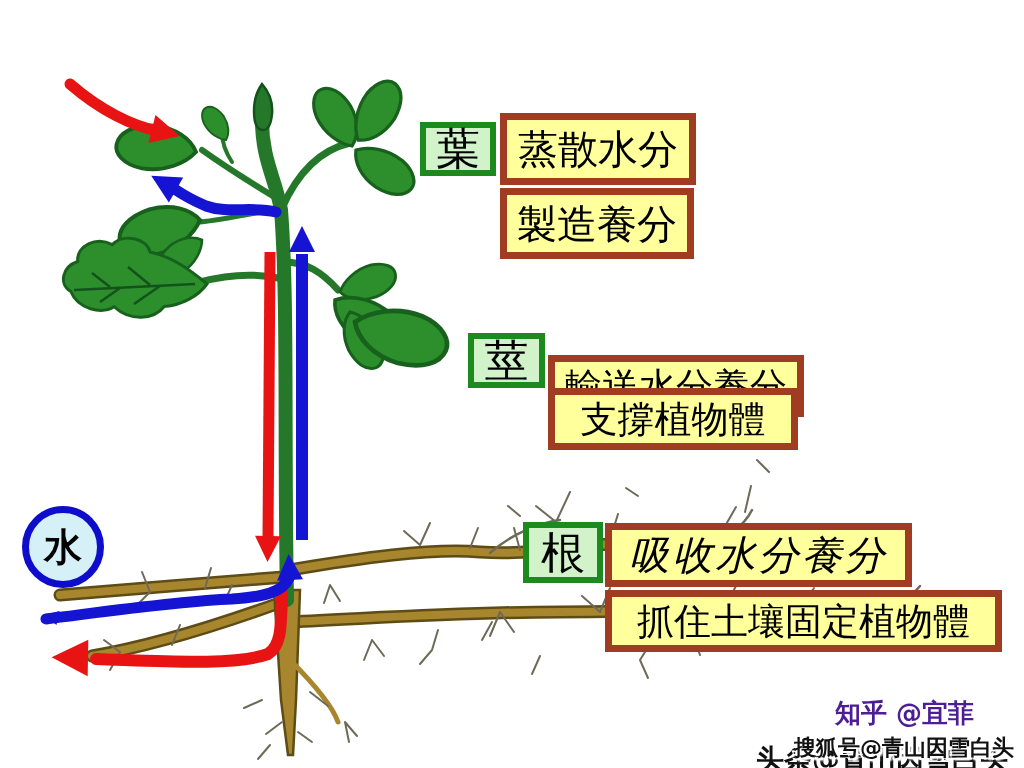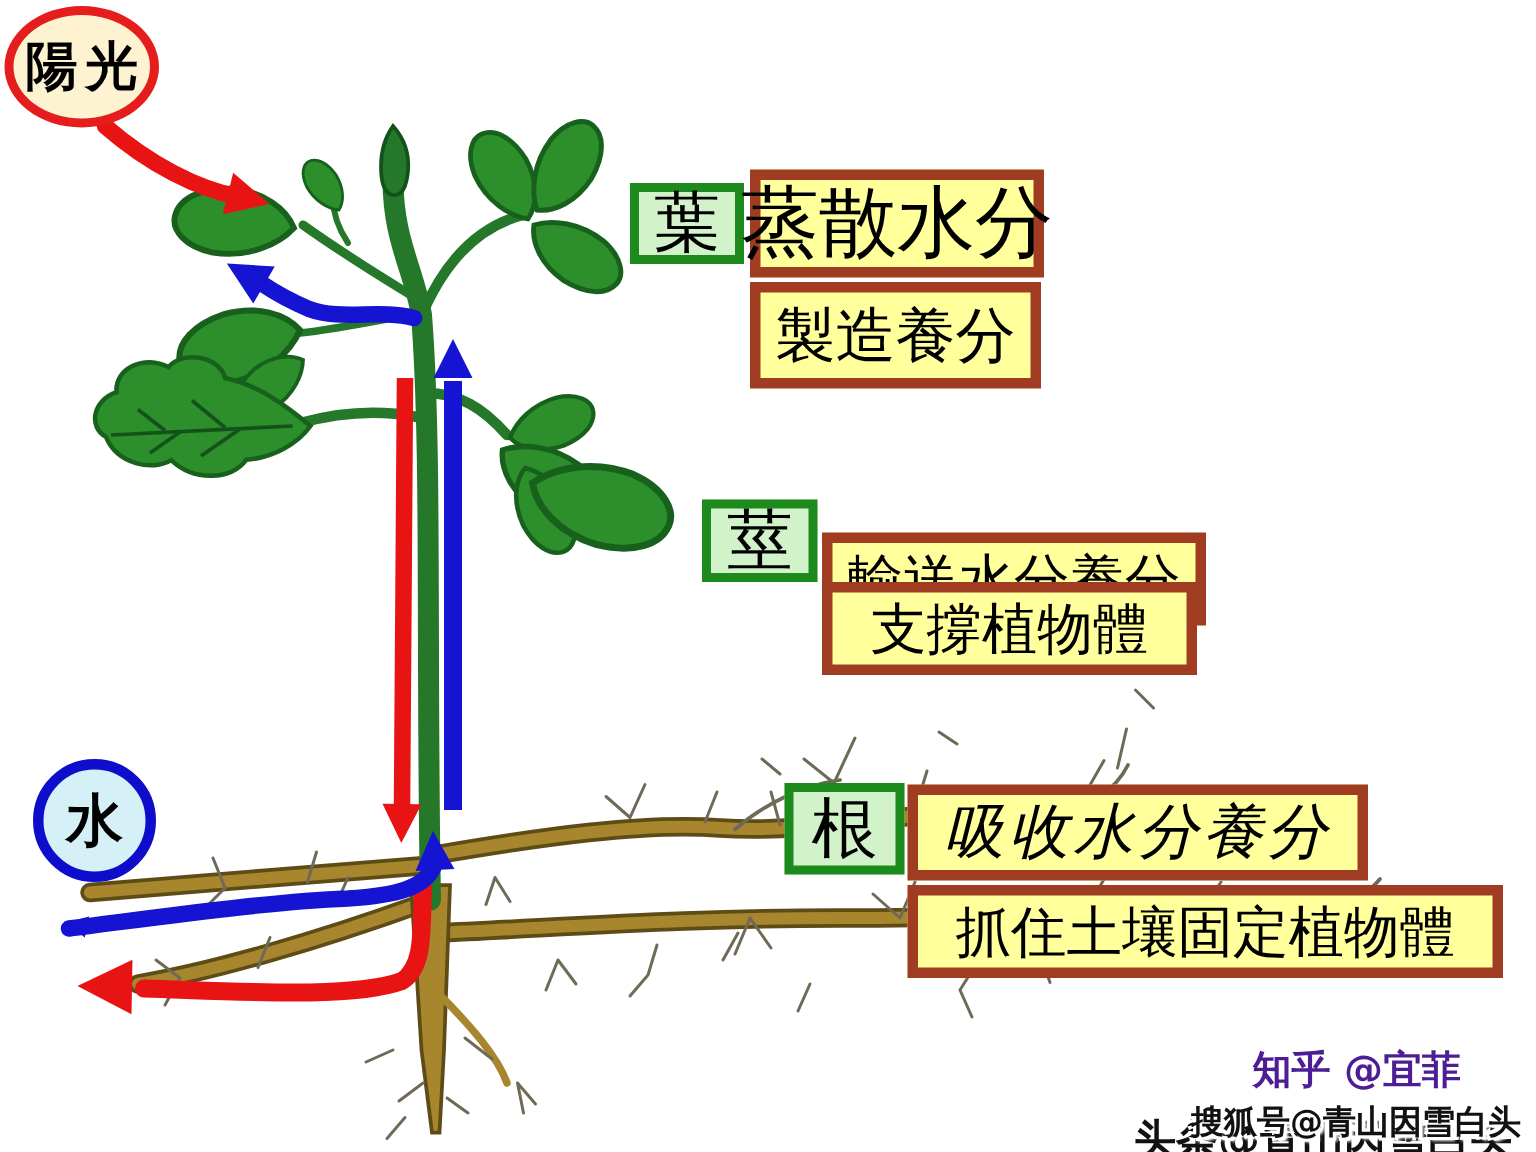--- a/index.html
+++ b/index.html
@@ -162,31 +162,28 @@
       <use href="#head" transform="translate(58,618) rotate(192) scale(0.55)"></use>
 
       <path d="M302,540 L302,254" fill="none" stroke="#1414d2" stroke-width="12"></path>
       <use href="#head" transform="translate(302,252) rotate(-90)"></use>
 
       <path d="M276,212 C252,206 228,214 206,206 C192,200 182,194 176,190" fill="none" stroke="#1414d2" stroke-width="11" stroke-linecap="round"></path>
       <use href="#head" transform="translate(176,190) rotate(-150) scale(1.1)"></use>
     </g>
   </svg>
 
-  <div class="bubble sun">
-    <span>陽光</span>
-  </div>
   <div class="bubble water">
     <span>水</span>
   </div>
 
   <div class="tag" style="left:420px;top:122px;width:76px;height:54px;">
     <span>葉</span>
   </div>
-  <div class="ybox" style="left:500px;top:113px;width:196px;height:72px;font-size:52px;">
+  <div class="ybox" style="left:500px;top:113px;width:196px;height:72px;font-size:40px;">
     <span>蒸散水分</span>
   </div>
   <div class="ybox" style="left:500px;top:188px;width:194px;height:71px;font-size:40px;">
     <span>製造養分</span>
   </div>
 
   <div class="tag" style="left:468px;top:333px;width:77px;height:55px;">
     <span>莖</span>
   </div>
   <div class="ybox" style="left:548px;top:323px;width:256px;height:62px;font-size:37px;margin-top:32px;">

